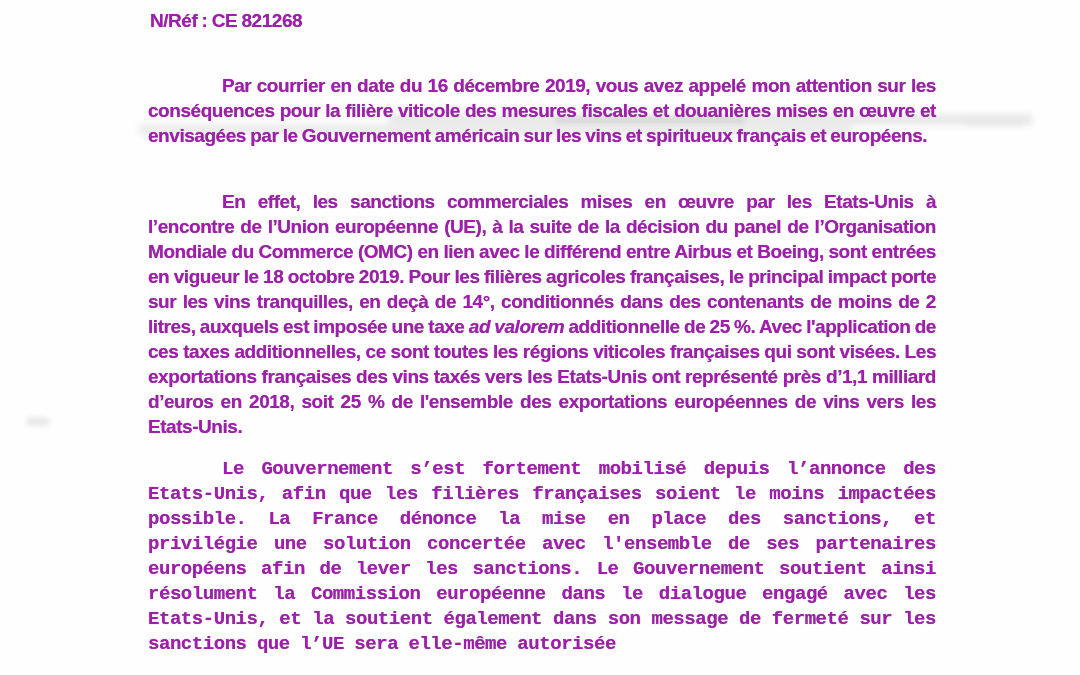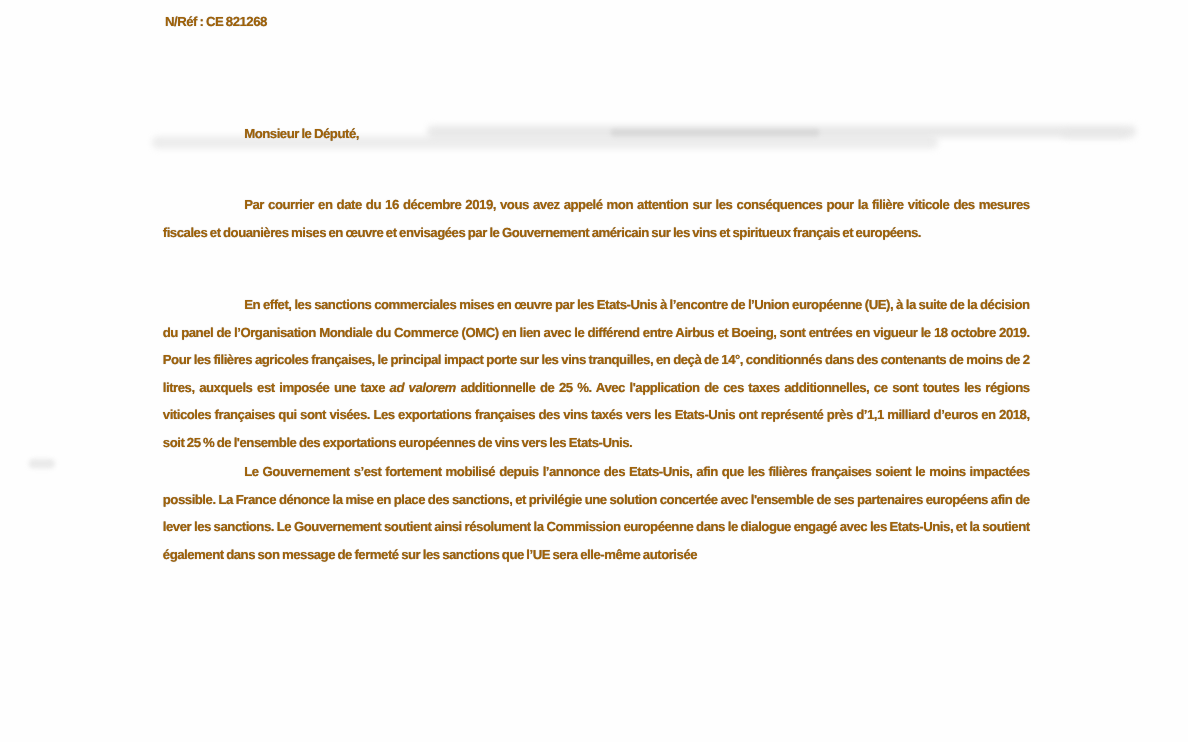--- a/index.html
+++ b/index.html
@@ -12,22 +12,22 @@
     overflow: hidden;
     font-family: "Liberation Sans", sans-serif;
   }
 
   
   .column {
     position: absolute;
     left: 148px;
     top: 8px;
     width: 788px;
-    color: #a16207;
-    font-size: 12px;
+    color: #a21caf;
+    font-size: 19px;
     font-weight: 700;
     line-height: 25px;
     letter-spacing: -0.45px;
     word-spacing: -0.6px;
     text-shadow: 0 0 0.7px rgba(30,30,30,0.55);
   }
 
   .ref-block { padding-left: 2px; }
   .ref-line { white-space: pre; }
 
@@ -38,21 +38,21 @@
 
   .para {
     margin: 0;
     text-align: justify;
     text-indent: 74px;
   }
   .para i { font-style: italic; }
 
   .p1 { margin-top: 40px; }
   .p2 { margin-top: 41px; }
-  .p3 { margin-top: 2px; }
+  .p3 { margin-top: 18px; font-family: Liberation Mono, monospace; }
 
   
   .smudge {
     position: absolute;
     border-radius: 8px;
     pointer-events: none;
   }
   .smudge-a { left: 388px; top: 114px; width: 645px; height: 11px; background: #d8d8d8; filter: blur(3px); opacity: 0.55; }
   .smudge-b { left: 138px; top: 124px; width: 715px; height: 11px; background: #dadada; filter: blur(3px); opacity: 0.5;  }
   .smudge-c { left: 555px; top: 117px; width: 190px; height: 7px;  background: #c9c9c9; filter: blur(2px); opacity: 0.5;  }
@@ -69,21 +69,20 @@
   <div class="smudge smudge-c"></div>
   <div class="smudge smudge-d"></div>
   <div class="smudge smudge-e"></div>
 
   <div class="column">
 
     <div class="ref-block">
       <div class="ref-line">N/Réf : CE 821268</div>
     </div>
 
-    <div class="salutation">Monsieur le Député,</div>
 
     <p class="para p1">Par courrier en date du 16 décembre 2019, vous avez appelé mon attention sur les conséquences pour la filière viticole des mesures fiscales et douanières mises en œuvre et envisagées par le Gouvernement américain sur les vins et spiritueux français et européens.</p>
 
     <p class="para p2"><span>En effet, les sanctions commerciales mises en œuvre par les Etats-Unis à l’encontre de l’Union européenne (UE), à la suite de la décision du panel de l’Organisation Mondiale du Commerce (OMC) en lien avec le différend entre Airbus et Boeing, sont entrées en vigueur le 18 octobre 2019. Pour les filières agricoles françaises, le principal impact porte sur les vins tranquilles, en deçà de 14°, conditionnés dans des contenants de moins de 2 litres, auxquels est imposée une taxe </span><i>ad valorem</i><span> additionnelle de 25 %. Avec l'application de ces taxes additionnelles, ce sont toutes les régions viticoles françaises qui sont visées. Les exportations françaises des vins taxés vers les Etats-Unis ont représenté près d’1,1 milliard d’euros en 2018, soit 25 % de l'ensemble des exportations européennes de vins vers les Etats-Unis.</span></p>
 
     <p class="para p3">Le Gouvernement s’est fortement mobilisé depuis l’annonce des Etats-Unis, afin que les filières françaises soient le moins impactées possible. La France dénonce la mise en place des sanctions, et privilégie une solution concertée avec l'ensemble de ses partenaires européens afin de lever les sanctions. Le Gouvernement soutient ainsi résolument la Commission européenne dans le dialogue engagé avec les Etats-Unis, et la soutient également dans son message de fermeté sur les sanctions que l’UE sera elle-même autorisée</p>
 
   </div>
 </div>
 

